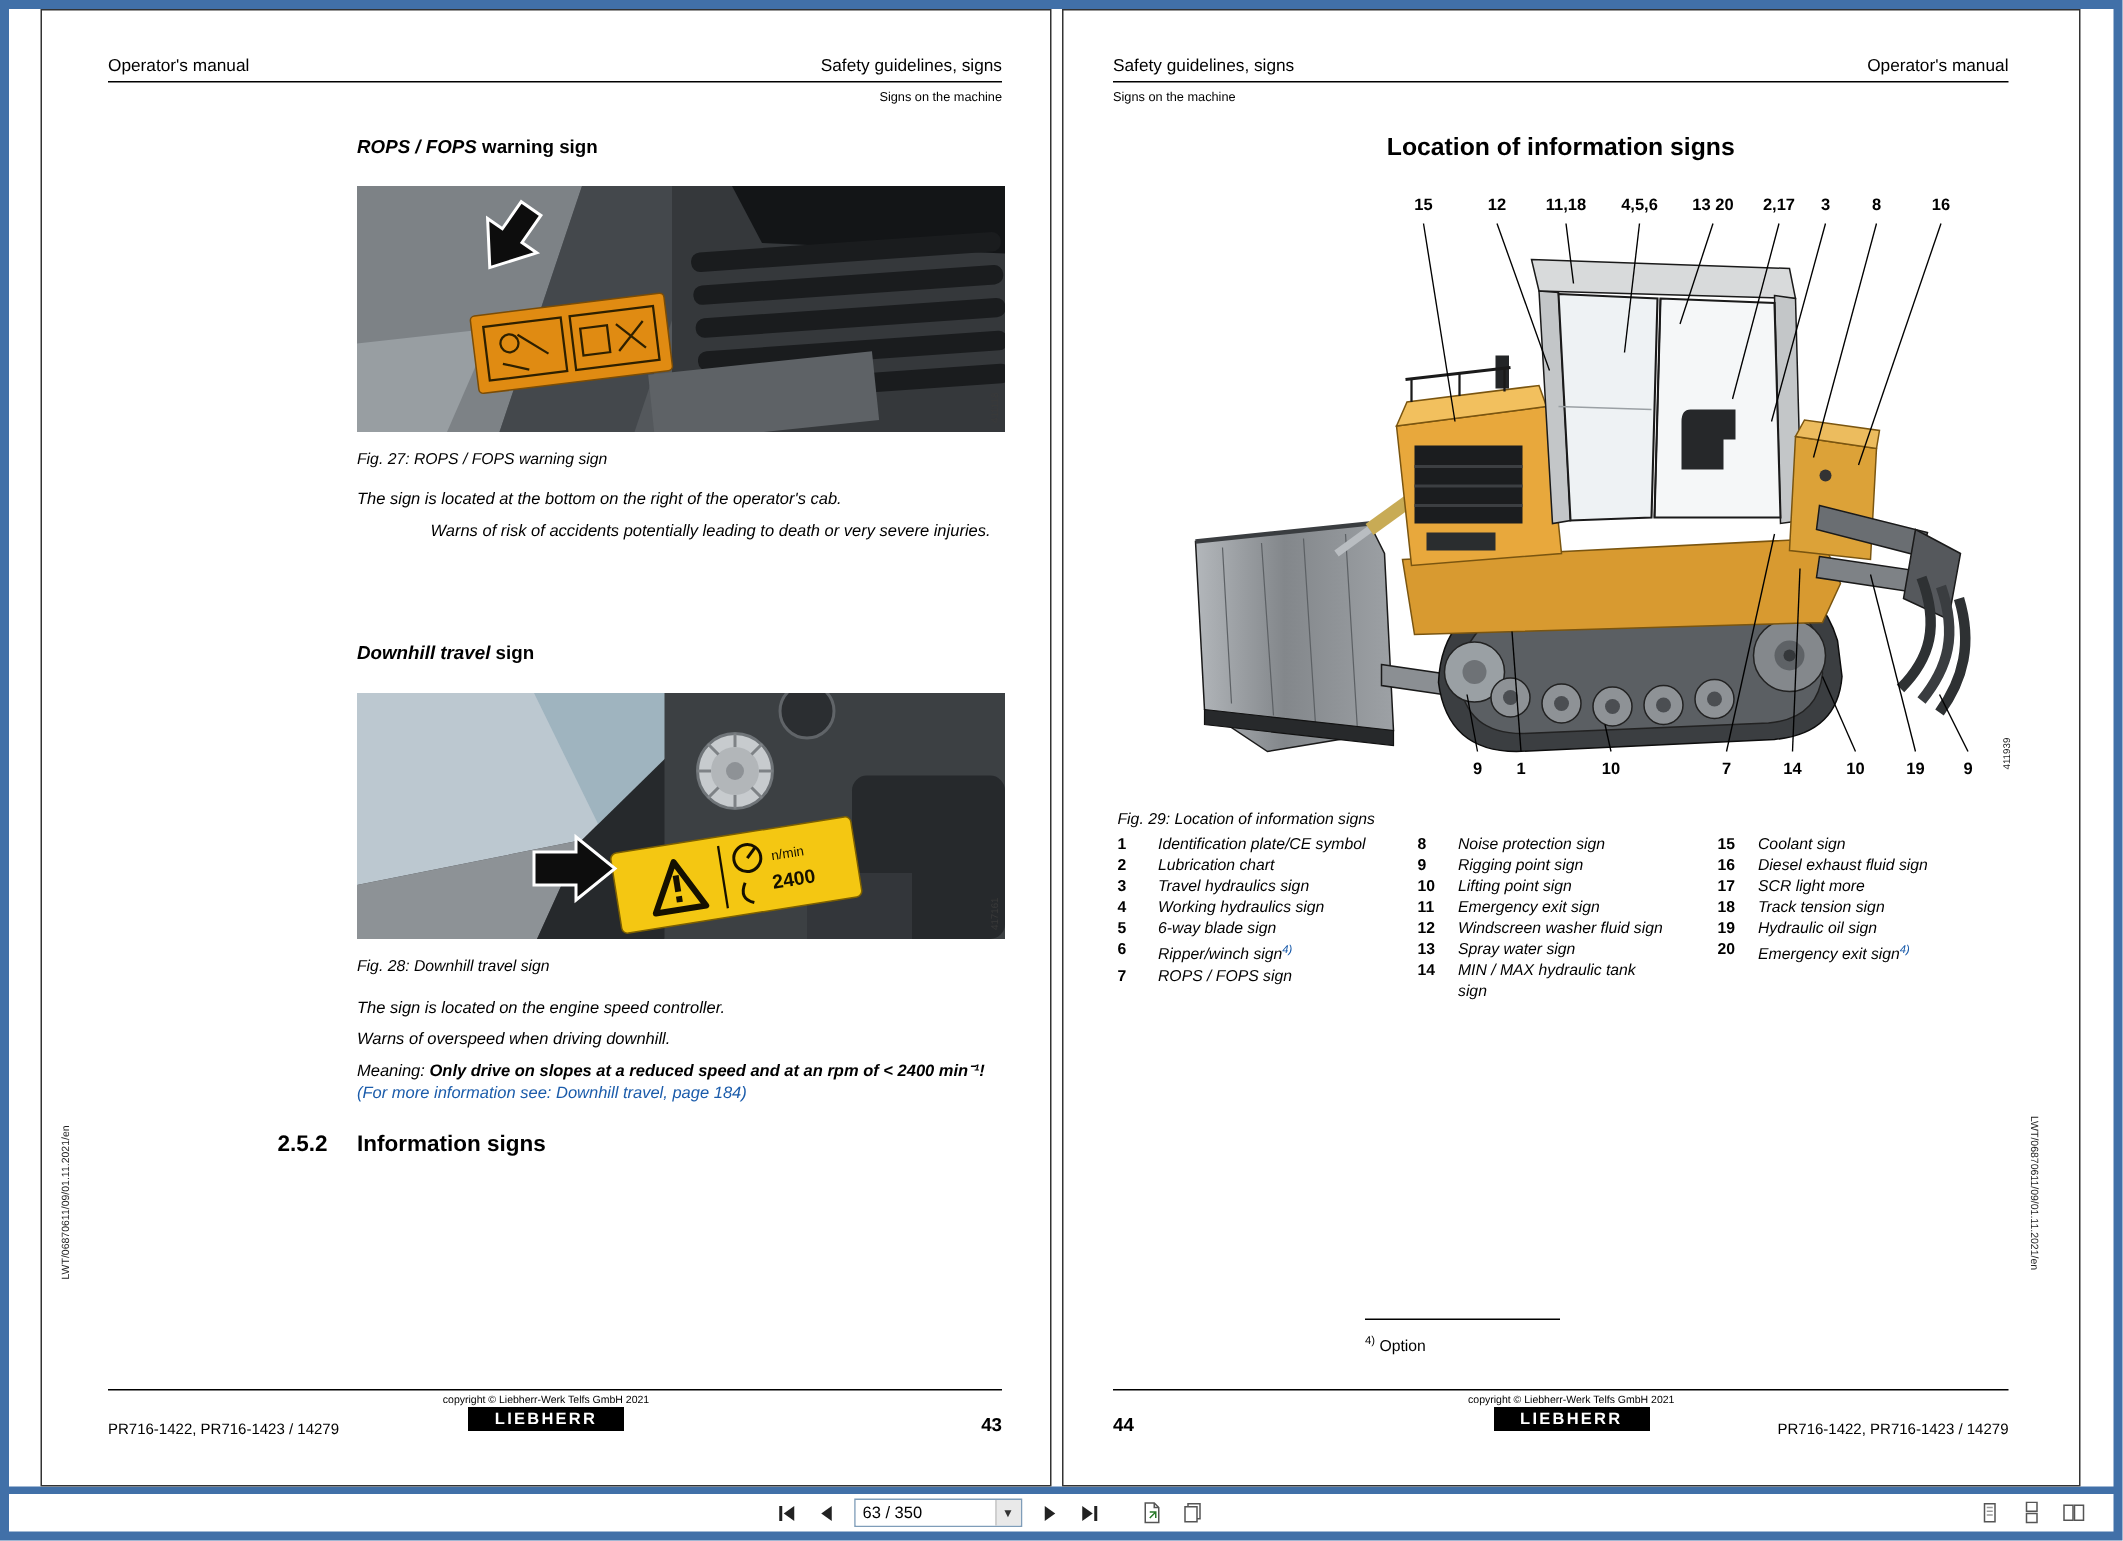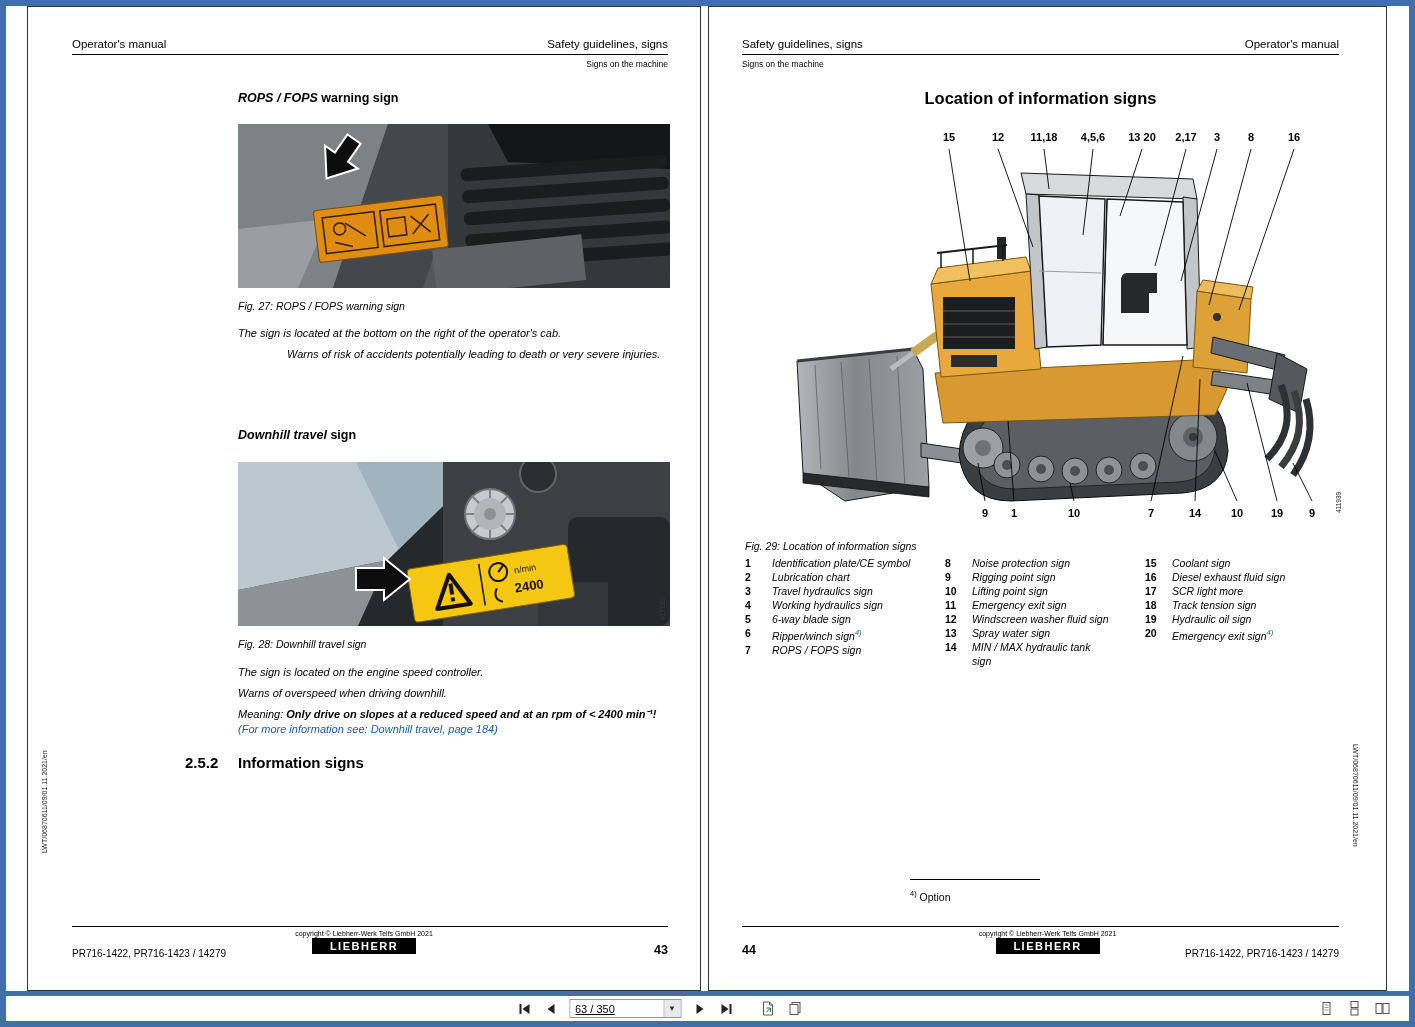--- a/index.html
+++ b/index.html
@@ -32,21 +32,21 @@
   .doc-ref { font-size:10px; }
   .pageno { font-size:12.5px; font-weight:bold; }
   .footnote { font-size:10.5px; }
   .footnote sup { font-size:7.5px; }
 
   .toolbar { position:absolute; left:6px; right:6px; bottom:6px; height:25px; background:#fff; }
   .tb-center { position:absolute; left:50%; top:0; height:25px; transform:translateX(-50%) translateX(-48px); display:flex; align-items:center; gap:9px; }
   .tb-right { position:absolute; right:18px; top:0; height:25px; display:flex; align-items:center; gap:10px; }
   .tb-btn { width:18px; height:18px; display:flex; align-items:center; justify-content:center; cursor:pointer; background:none; border:none; padding:0; }
   .combo { width:112px; height:19px; border:1px solid #7f9db9; display:flex; align-items:stretch; background:#fff; }
-  .combo input { flex:1; border:none; outline:none; font-size:11px; padding-left:5px; font-family:"Liberation Sans", sans-serif; min-width:0;text-decoration:underline; }
+  .combo input { flex:1; border:none; outline:none; font-size:11px; padding-left:5px; font-family:"Liberation Sans", sans-serif; min-width:0; }
   .combo-caret { width:17px; border-left:1px solid #c6c6c6; background:#e9e9e9; display:flex; align-items:center; justify-content:center; font-size:8px; color:#333; cursor:pointer; }
 </style>
 </head>
 <body>
 
 <div class="canvas">
 
   <div class="page page-left">
     <span class="abs hdr" style="left:44px; top:31px;">Operator's manual</span>
     <span class="abs hdr" style="right:32px; top:31px;">Safety guidelines, signs</span>

